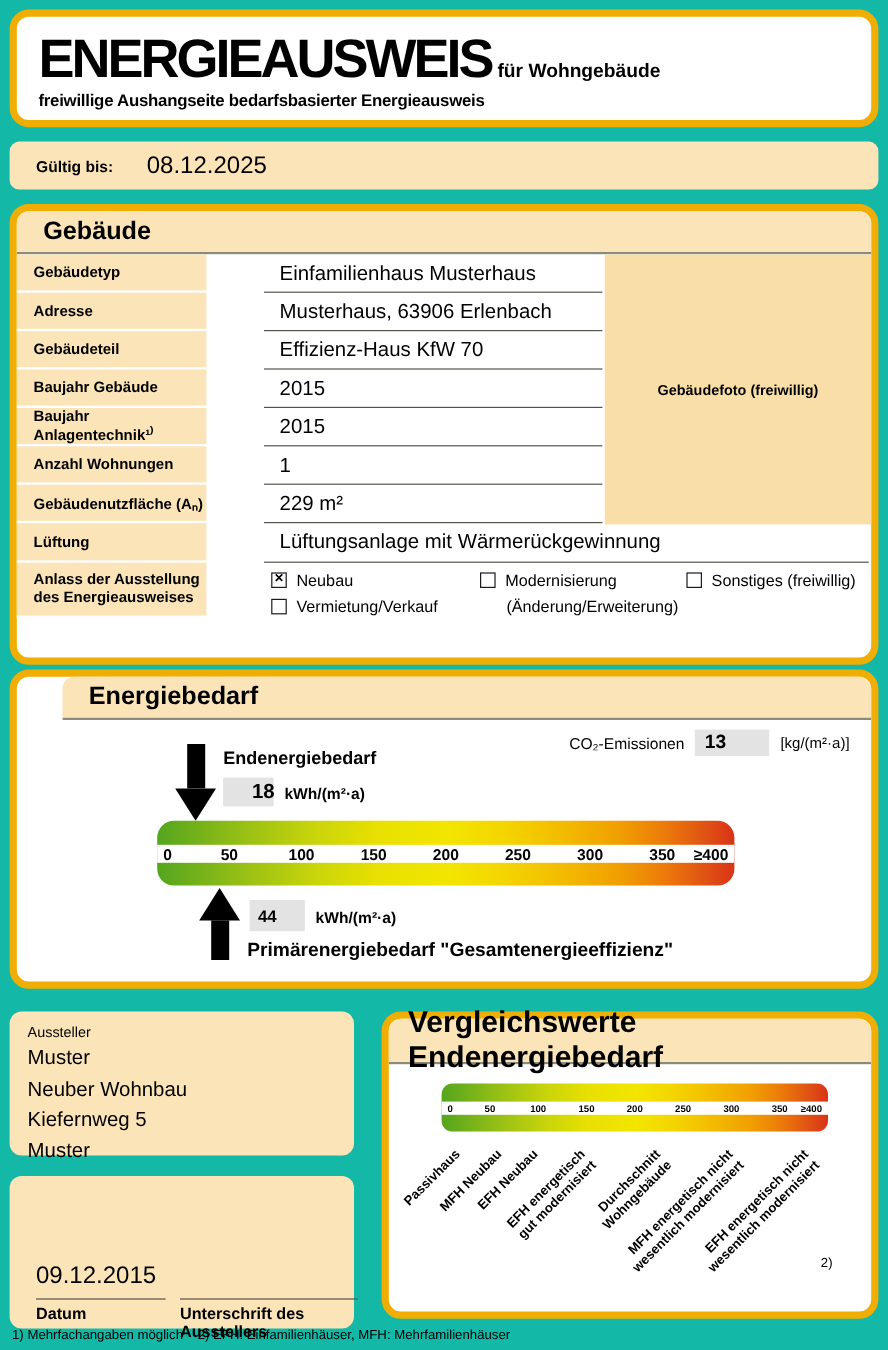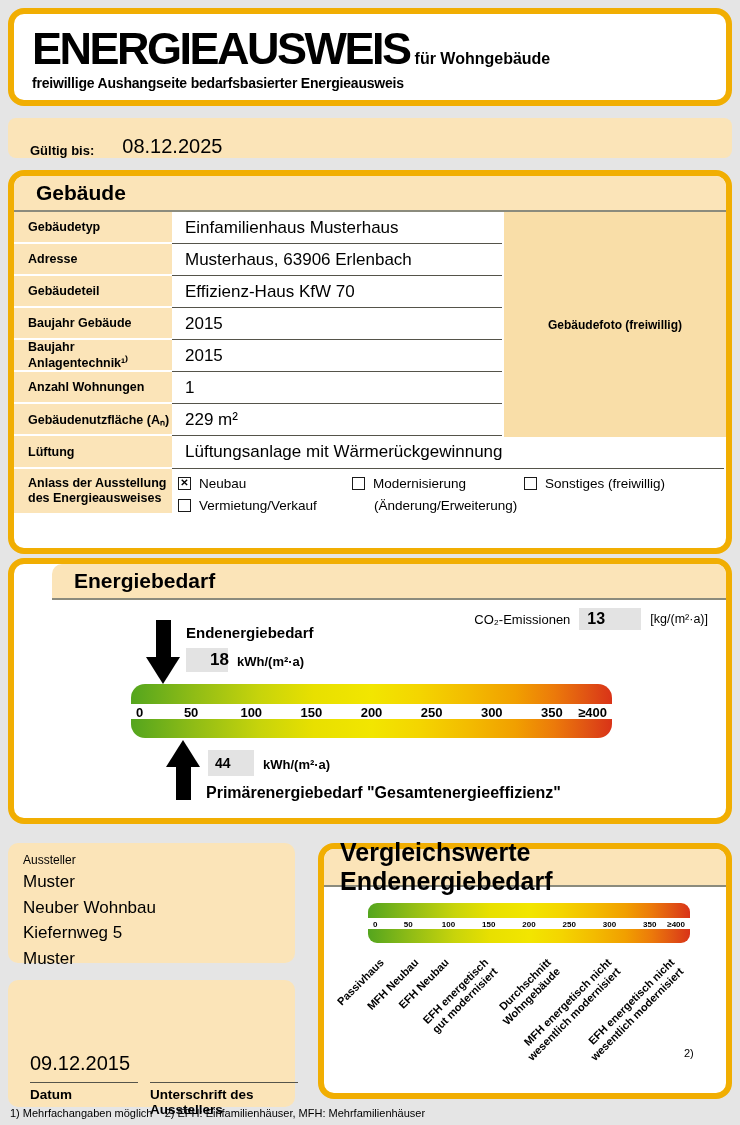--- a/index.html
+++ b/index.html
@@ -1,30 +1,30 @@
 <!DOCTYPE html>
 <html><head>
 <meta charset="utf-8">
 <style>
   html,body{margin:0;padding:0;background:#fff;}
-  .page{position:relative;width:740px;height:1125px;background:#e5e5e5;
+  .page{position:relative;width:740px;height:1125px;background:#14b8a6;
         font-family:"Liberation Sans",sans-serif;color:#000;overflow:hidden;}
   .goldbox{position:absolute;border:6px solid #F1AE02;border-radius:16px;background:#fff;box-sizing:border-box;}
   .band{background:#FBE4B8;border-bottom:2px solid #8B8B7D;display:flex;align-items:center;
         border-top-left-radius:10px;border-top-right-radius:10px;box-sizing:border-box;}
   .peachbox{position:absolute;background:#FBE4B8;border-radius:10px;box-sizing:border-box;}
 
   
   .hd-title{font-size:45px;font-weight:bold;letter-spacing:-2.5px;line-height:1;}
   .hd-suffix{font-size:16px;font-weight:bold;letter-spacing:0;margin-left:5px;}
   .hd-sub{font-size:14px;font-weight:bold;margin-top:4px;letter-spacing:-0.2px;}
 
   
   .rows{position:relative;}
-  .row{display:flex;height:32px;}
+  .row{display:flex;height:32px;gap:48px;}
   .row.t33{height:33px;}
   .rlabel{width:158px;background:#FBE4B8;display:flex;align-items:center;padding-left:14px;
           font-size:12.5px;font-weight:bold;border-bottom:2px solid #fff;box-sizing:border-box;}
   .rvalue{flex:1;display:flex;align-items:center;padding-left:13px;font-size:17px;
           border-bottom:1.5px solid #55544A;box-sizing:border-box;}
   .row.short .rvalue{margin-right:224px;}
   .photo{position:absolute;top:0;right:0;width:222px;height:225px;background:#F9DEA8;
          display:flex;align-items:center;justify-content:center;font-size:12px;font-weight:bold;}
   .row.anlass{height:46px;}
   .row.anlass .rlabel{font-size:12.5px;line-height:15px;align-items:flex-start;padding-top:7px;display:block;}
@@ -99,21 +99,21 @@
 
 <div class="page">
 
   <div class="goldbox" style="left:8px;top:8px;width:724px;height:98px;padding:12px 0 0 18px;">
     <div>
       <span class="hd-title">ENERGIEAUSWEIS</span><span class="hd-suffix">für Wohngebäude</span>
     </div>
     <div class="hd-sub">freiwillige Aushangseite bedarfsbasierter Energieausweis</div>
   </div>
 
-  <div class="peachbox" style="left:8px;top:118px;width:724px;height:40px;border-radius:8px;display:flex;align-items:flex-end;">
+  <div class="peachbox" style="left:8px;top:118px;width:724px;height:40px;border-radius:8px;display:flex;align-items:center;">
     <span style="font-size:13px;font-weight:bold;margin-left:22px;">Gültig bis:</span>
     <span style="font-size:20px;margin-left:28px;">08.12.2025</span>
   </div>
 
   <div class="goldbox" style="left:8px;top:170px;width:724px;height:384px;">
     <div class="band" style="height:36px;padding-left:22px;font-size:21px;font-weight:bold;">
       <span>Gebäude</span>
     </div>
     <div class="rows">
       <div class="photo">

